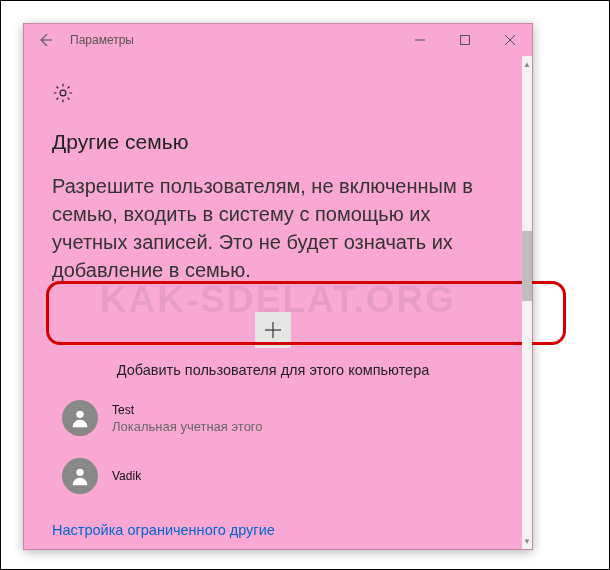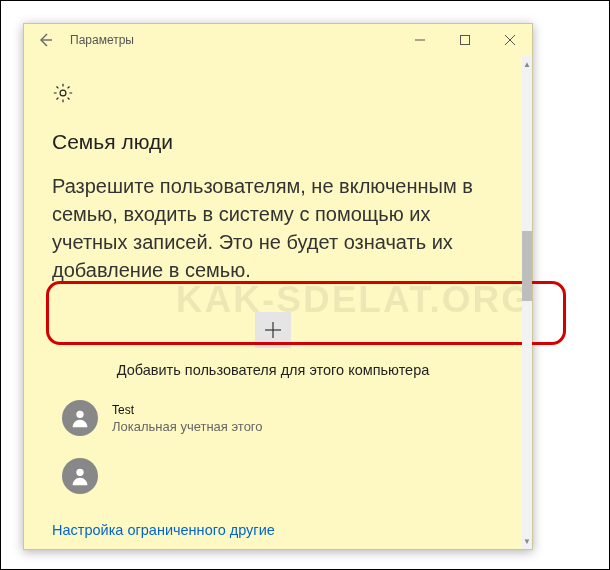--- a/index.html
+++ b/index.html
@@ -1,18 +1,18 @@
 <!DOCTYPE html>
 <html><head>
 <meta charset="utf-8">
 <style>
   * { box-sizing: border-box; margin: 0; padding: 0; }
   html, body { width: 610px; height: 570px; font-family: "Segoe UI", Arial, sans-serif; background: #fff; overflow: hidden; }
   .frame { width: 610px; height: 570px; border: 1px solid #000; background: #fff; position: relative; }
-  .window { position: absolute; left: 22px; top: 22px; width: 510px; height: 527px; background: #fef9c3; border: 0.5px solid rgba(0,0,0,0.2); box-shadow: 0 2px 10px rgba(0,0,0,0.3); }
+  .window { position: absolute; left: 22px; top: 22px; width: 510px; height: 527px; background: #f9a8d4; border: 0.5px solid rgba(0,0,0,0.2); box-shadow: 0 2px 10px rgba(0,0,0,0.3); }
   .titlebar { display: flex; align-items: center; height: 32px; }
   .back-btn { width: 42px; height: 32px; display: flex; align-items: center; justify-content: center; color: #666; cursor: default; }
   .back-btn svg { width: 16px; height: 16px; }
   .title { font-size: 12px; color: #555; flex: 1; padding-left: 4px; }
   .winbtns { display: flex; }
   .winbtn { width: 45px; height: 32px; display: flex; align-items: center; justify-content: center; color: #555; }
   .winbtn svg { width: 10px; height: 10px; }
   .content { position: absolute; left: 0; right: 10px; top: 32px; bottom: 0; padding: 18px 28px 16px 28px; overflow: hidden; }
   .header-row { display: flex; align-items: center; gap: 12px; margin-top: 8px; }
   .gear { width: 22px; height: 22px; display:flex; align-items:center; justify-content:center; }
@@ -31,21 +31,21 @@
   .user-text .uname { font-size: 12px; color: #111; }
   .user-text .usub { font-size: 13px; color: #666; margin-top: 2px; }
   .link { font-size: 14.5px; color: #0066cc; margin-top: 20px; display:inline-block; cursor: default; }
   
   .scrollbar { position: absolute; right: 0; top: 32px; bottom: 0; width: 10px; background: #f2f2f2; }
   .sbbtn { position:absolute; left:0; width:10px; height:16px; display:flex; align-items:center; justify-content:center; color:#888; font-size:8px; }
   .sbbtn.top { top:0; }
   .sbbtn.bot { bottom:0; }
   .thumb { position:absolute; left:0; width:10px; top: 175px; height: 70px; background:#bdbdbd; }
   
-  .watermark { position:absolute; left:0; right:0; top:255px; text-align:right; font-size:37px; font-weight:700; letter-spacing:2px; color:rgba(0,0,0,0.07); pointer-events:none; }
+  .watermark { position:absolute; left:0; right:0; top:255px; text-align:center; font-size:37px; font-weight:700; letter-spacing:2px; color:rgba(0,0,0,0.07); pointer-events:none; }
 </style>
 </head>
 <body>
 
 <div class="frame">
   <div class="window">
 
     <div class="titlebar">
       <div class="back-btn">
         <svg viewBox="0 0 16 16">
@@ -79,21 +79,21 @@
     <div class="content">
       <div class="header-row">
         <span class="gear">
           <svg viewBox="0 0 24 24">
               <circle cx="12" cy="12" r="3.2"></circle>
               <path d="M12 2v3M12 19v3M2 12h3M19 12h3M4.9 4.9l2.1 2.1M17 17l2.1 2.1M4.9 19.1l2.1-2.1M17 7l2.1-2.1"></path>
             </svg>
         </span>
       </div>
 
-      <div class="h2">Семья люди</div>
+      <div class="h2">Другие семью</div>
       <div class="desc">Разрешите пользователям, не включенным в семью, входить в систему с помощью их учетных записей. Это не будет означать их добавление в семью.</div>
 
       <div class="add-row">
         <div class="add-icon">
           <svg viewBox="0 0 18 18">
               <line x1="9" y1="1" x2="9" y2="17"></line>
               <line x1="1" y1="9" x2="17" y2="9"></line>
             </svg>
         </div>
         <div class="add-label">Добавить пользователя для этого компьютера</div>
@@ -113,20 +113,21 @@
       </div>
 
       <div class="user-row">
         <div class="avatar">
           <svg viewBox="0 0 24 24">
               <circle cx="12" cy="8" r="4"></circle>
               <path d="M4 22c0-4.4 3.6-8 8-8s8 3.6 8 8"></path>
             </svg>
         </div>
         <div class="user-text">
+          <div class="uname">Vadik</div>
         </div>
       </div>
 
       <a class="link">Настройка ограниченного другие</a>
     </div>
 
     <div class="highlight" style="left:22px; top:257px; width:520px; height:64px;"></div>
 
     <div class="scrollbar">
       <div class="sbbtn top">▲</div>

